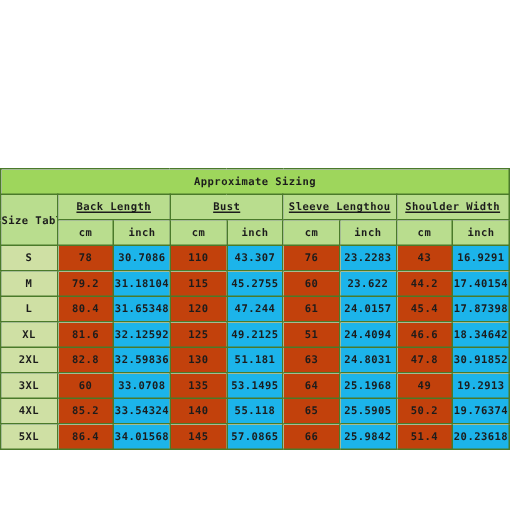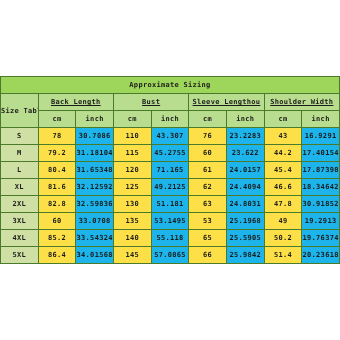--- a/index.html
+++ b/index.html
@@ -1,34 +1,34 @@
 <!DOCTYPE html>
 <html><head>
 <meta charset="utf-8">
 <style>
   html,body{margin:0;padding:0;background:#ffffff;}
   body{width:340px;height:340px;overflow:hidden;
        font-family:"DejaVu Sans Mono","Liberation Mono",monospace;}
   .wrap{position:absolute;left:0;top:76px;width:340px;}
-  table.sizing{border-collapse:collapse;width:340px;table-layout:fixed;}
+  table.sizing{border-collapse:collapse;width:340px;table-layout:fixed;margin-top:36px;}
   table.sizing td,table.sizing th{
       border:1px solid #4a7a2a;
       padding:0;margin:0;
       text-align:center;vertical-align:middle;
       font-weight:bold;color:#1c1c1c;
       font-size:7px;letter-spacing:0.3px;
       height:16px;line-height:16px;
       white-space:nowrap;overflow:hidden;}
   .title-cell{background:#9ed65c;text-align:left;padding-left:3px;
       font-size:8px;height:15px;line-height:15px;letter-spacing:0.6px;}
   .grp-head{background:#b9dd8e;font-size:7.5px;letter-spacing:0.4px;height:20px;line-height:20px;text-decoration:underline;}
   .sizetable-head{background:#b9dd8e;font-size:8px;letter-spacing:0.5px;}
   .unit-head{background:#b9dd8e;font-size:7px;letter-spacing:0.4px;}
   .size-cell{background:#cfe0a4;font-size:7.5px;letter-spacing:0.4px;}
-  .cm-cell{background:#fde047;font-size:7px;}
+  .cm-cell{background:#c2410c;font-size:7px;}
   .in-cell{background:#1cb4ea;font-size:7px;}
   .c-size{width:78px;}
   .c-cm{width:26px;}
   .c-in{width:38px;}
   .c-cm2{width:28px;}
   .c-in2{width:36px;}
   .c-cm3{width:26px;}
   .c-in3{width:38px;}
   .c-cm4{width:28px;}
   .c-in4{width:40px;}
@@ -81,33 +81,33 @@
           <td class="cm-cell c-cm3">60</td>
           <td class="in-cell c-in3">23.622</td>
           <td class="cm-cell c-cm4">44.2</td>
           <td class="in-cell c-in4">17.40154</td>
         </tr>
         <tr>
           <td class="size-cell c-size">L</td>
           <td class="cm-cell c-cm">80.4</td>
           <td class="in-cell c-in">31.65348</td>
           <td class="cm-cell c-cm2">120</td>
-          <td class="in-cell c-in2">71.165</td>
+          <td class="in-cell c-in2">47.244</td>
           <td class="cm-cell c-cm3">61</td>
           <td class="in-cell c-in3">24.0157</td>
           <td class="cm-cell c-cm4">45.4</td>
           <td class="in-cell c-in4">17.87398</td>
         </tr>
         <tr>
           <td class="size-cell c-size">XL</td>
           <td class="cm-cell c-cm">81.6</td>
           <td class="in-cell c-in">32.12592</td>
           <td class="cm-cell c-cm2">125</td>
           <td class="in-cell c-in2">49.2125</td>
-          <td class="cm-cell c-cm3">62</td>
+          <td class="cm-cell c-cm3">51</td>
           <td class="in-cell c-in3">24.4094</td>
           <td class="cm-cell c-cm4">46.6</td>
           <td class="in-cell c-in4">18.34642</td>
         </tr>
         <tr>
           <td class="size-cell c-size">2XL</td>
           <td class="cm-cell c-cm">82.8</td>
           <td class="in-cell c-in">32.59836</td>
           <td class="cm-cell c-cm2">130</td>
           <td class="in-cell c-in2">51.181</td>
@@ -115,21 +115,21 @@
           <td class="in-cell c-in3">24.8031</td>
           <td class="cm-cell c-cm4">47.8</td>
           <td class="in-cell c-in4">30.91852</td>
         </tr>
         <tr>
           <td class="size-cell c-size">3XL</td>
           <td class="cm-cell c-cm">60</td>
           <td class="in-cell c-in">33.0708</td>
           <td class="cm-cell c-cm2">135</td>
           <td class="in-cell c-in2">53.1495</td>
-          <td class="cm-cell c-cm3">53</td>
+          <td class="cm-cell c-cm3">64</td>
           <td class="in-cell c-in3">25.1968</td>
           <td class="cm-cell c-cm4">49</td>
           <td class="in-cell c-in4">19.2913</td>
         </tr>
         <tr>
           <td class="size-cell c-size">4XL</td>
           <td class="cm-cell c-cm">85.2</td>
           <td class="in-cell c-in">33.54324</td>
           <td class="cm-cell c-cm2">140</td>
           <td class="in-cell c-in2">55.118</td>

